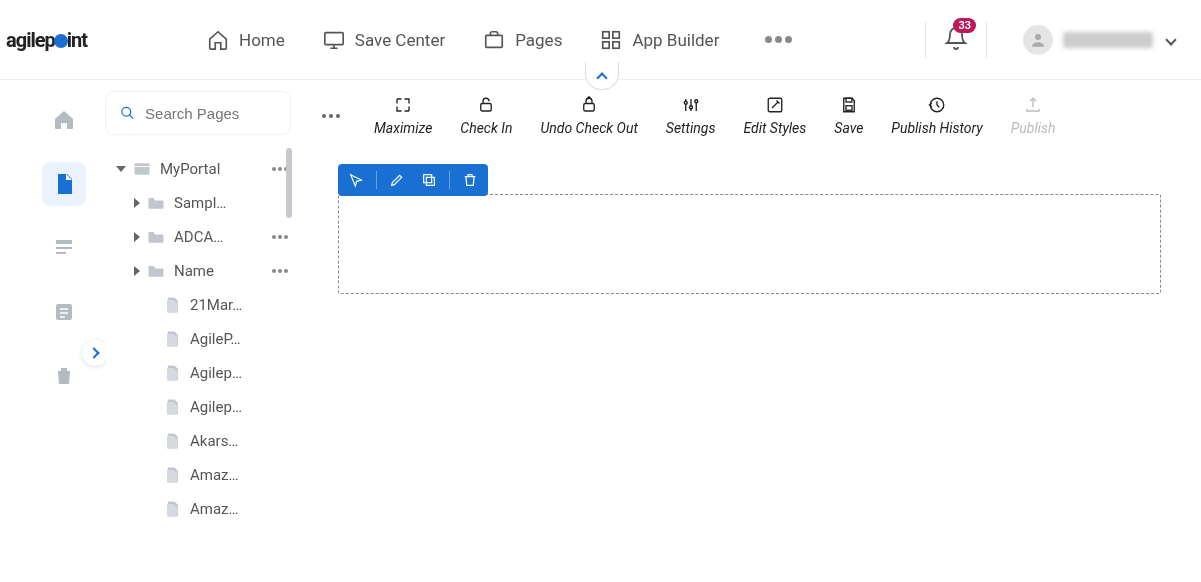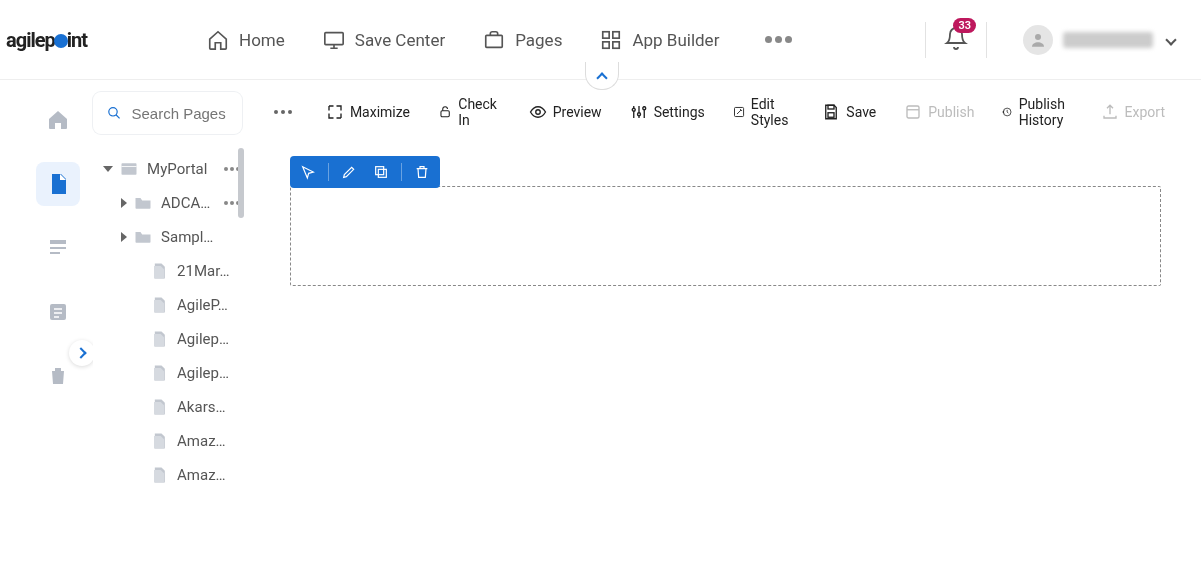--- a/index.html
+++ b/index.html
@@ -188,24 +188,25 @@
     display: flex; align-items: center;
     background: #fff;
     border-radius: 8px;
     padding: 10px 18px;
     margin-right: 6px;
     gap: 4px;
   }
   .tb-more { display: flex; gap: 3px; margin-right: 18px; cursor: pointer; }
   .tb-more span { width: 4px; height: 4px; background: #666; border-radius: 50%; display: inline-block; }
   .tb-item {
-    display: flex; flex-direction: row; align-items: center;
+    display: flex; flex-direction: column; align-items: center;
     gap: 6px; padding: 0 12px;
     font-size: 14px; color: #222;
     cursor: pointer;
+    font-style: italic;
   }
   .tb-item.disabled { color: #bcbcbc; cursor: default; }
   .tb-item svg { width: 18px; height: 18px; stroke: #222; fill: none; stroke-width: 1.8; }
   .tb-item.disabled svg { stroke: #bcbcbc; }
 
   
   .canvas {
     flex: 1; background: #fff; border-radius: 8px;
     margin: 8px 6px 0 0; padding: 10px 34px 16px 34px; position: relative;
   }
@@ -357,35 +358,49 @@
             <span></span>
           </span>
         </div>
         <div class="tree-row indent-1">
           <span class="caret right"></span>
           <span class="folder-ico">
             <svg viewBox="0 0 24 24">
               <path d="M3 6h6l2 3h10v9a1 1 0 0 1-1 1H4a1 1 0 0 1-1-1z"></path>
             </svg>
           </span>
-          <span class="tree-label">ADCA…</span>
-          <span class="row-more">
-            <span></span>
-            <span></span>
-            <span></span>
-          </span>
+          <span class="tree-label">Sampl…</span>
         </div>
         <div class="tree-row indent-1">
           <span class="caret right"></span>
           <span class="folder-ico">
             <svg viewBox="0 0 24 24">
               <path d="M3 6h6l2 3h10v9a1 1 0 0 1-1 1H4a1 1 0 0 1-1-1z"></path>
             </svg>
           </span>
-          <span class="tree-label">Sampl…</span>
+          <span class="tree-label">ADCA…</span>
+          <span class="row-more">
+            <span></span>
+            <span></span>
+            <span></span>
+          </span>
+        </div>
+        <div class="tree-row indent-1">
+          <span class="caret right"></span>
+          <span class="folder-ico">
+            <svg viewBox="0 0 24 24">
+              <path d="M3 6h6l2 3h10v9a1 1 0 0 1-1 1H4a1 1 0 0 1-1-1z"></path>
+            </svg>
+          </span>
+          <span class="tree-label">Name</span>
+          <span class="row-more">
+            <span></span>
+            <span></span>
+            <span></span>
+          </span>
         </div>
         <div class="tree-row indent-2">
           <span style="width: 0px;"></span>
           <span class="page-ico">
             <svg viewBox="0 0 24 24">
               <path d="M7 3h8l4 4v14H7z"></path>
               <path d="M6 6h8l4 4v11H6z" fill="#d6dae0"></path>
             </svg>
           </span>
           <span class="tree-label">21Mar…</span>
@@ -469,24 +484,25 @@
         </div>
         <div class="tb-item">
           <svg viewBox="0 0 24 24">
             <rect x="5" y="10" width="14" height="10" rx="2"></rect>
             <path d="M8 10V7a4 4 0 0 1 8 0"></path>
           </svg>
           <span>Check In</span>
         </div>
         <div class="tb-item">
           <svg viewBox="0 0 24 24">
-            <path d="M2 12s4-7 10-7 10 7 10 7-4 7-10 7-10-7-10-7z"></path>
-            <circle cx="12" cy="12" r="3"></circle>
-          </svg>
-          <span>Preview</span>
+            <rect x="5" y="10" width="14" height="10" rx="2"></rect>
+            <path d="M8 10V7a4 4 0 0 1 8 0v3"></path>
+            <path d="M2 6l3-3 3 3" transform="translate(7,-2)"></path>
+          </svg>
+          <span>Undo Check Out</span>
         </div>
         <div class="tb-item">
           <svg viewBox="0 0 24 24">
             <path d="M5 4v16M12 4v16M19 4v16"></path>
             <circle cx="5" cy="9" r="2" fill="#fff"></circle>
             <circle cx="12" cy="15" r="2" fill="#fff"></circle>
             <circle cx="19" cy="7" r="2" fill="#fff"></circle>
           </svg>
           <span>Settings</span>
         </div>
@@ -498,41 +514,34 @@
           <span>Edit Styles</span>
         </div>
         <div class="tb-item">
           <svg viewBox="0 0 24 24">
             <path d="M5 3h11l3 3v15H5z"></path>
             <rect x="8" y="3" width="8" height="5"></rect>
             <rect x="8" y="13" width="8" height="6"></rect>
           </svg>
           <span>Save</span>
         </div>
-        <div class="tb-item disabled">
-          <svg viewBox="0 0 24 24">
-            <rect x="4" y="4" width="16" height="16" rx="2"></rect>
-            <path d="M4 9h16"></path>
-          </svg>
-          <span>Publish</span>
-        </div>
         <div class="tb-item">
           <svg viewBox="0 0 24 24">
             <circle cx="12" cy="12" r="9"></circle>
             <path d="M12 7v5l3 3"></path>
             <path d="M3 12H1M3 12l2-3M3 12l2 3"></path>
           </svg>
           <span>Publish History</span>
         </div>
         <div class="tb-item disabled">
           <svg viewBox="0 0 24 24">
             <path d="M12 3v12M8 7l4-4 4 4"></path>
             <path d="M4 17v3h16v-3"></path>
           </svg>
-          <span>Export</span>
+          <span>Publish</span>
         </div>
       </div>
     <div class="canvas">
       <div class="sel-toolbar">
         <div class="sel-btn">
           <svg viewBox="0 0 24 24">
               <path d="M4 4l16 8-7 2-2 7z"></path>
             </svg>
         </div>
         <div class="sel-sep"></div>

